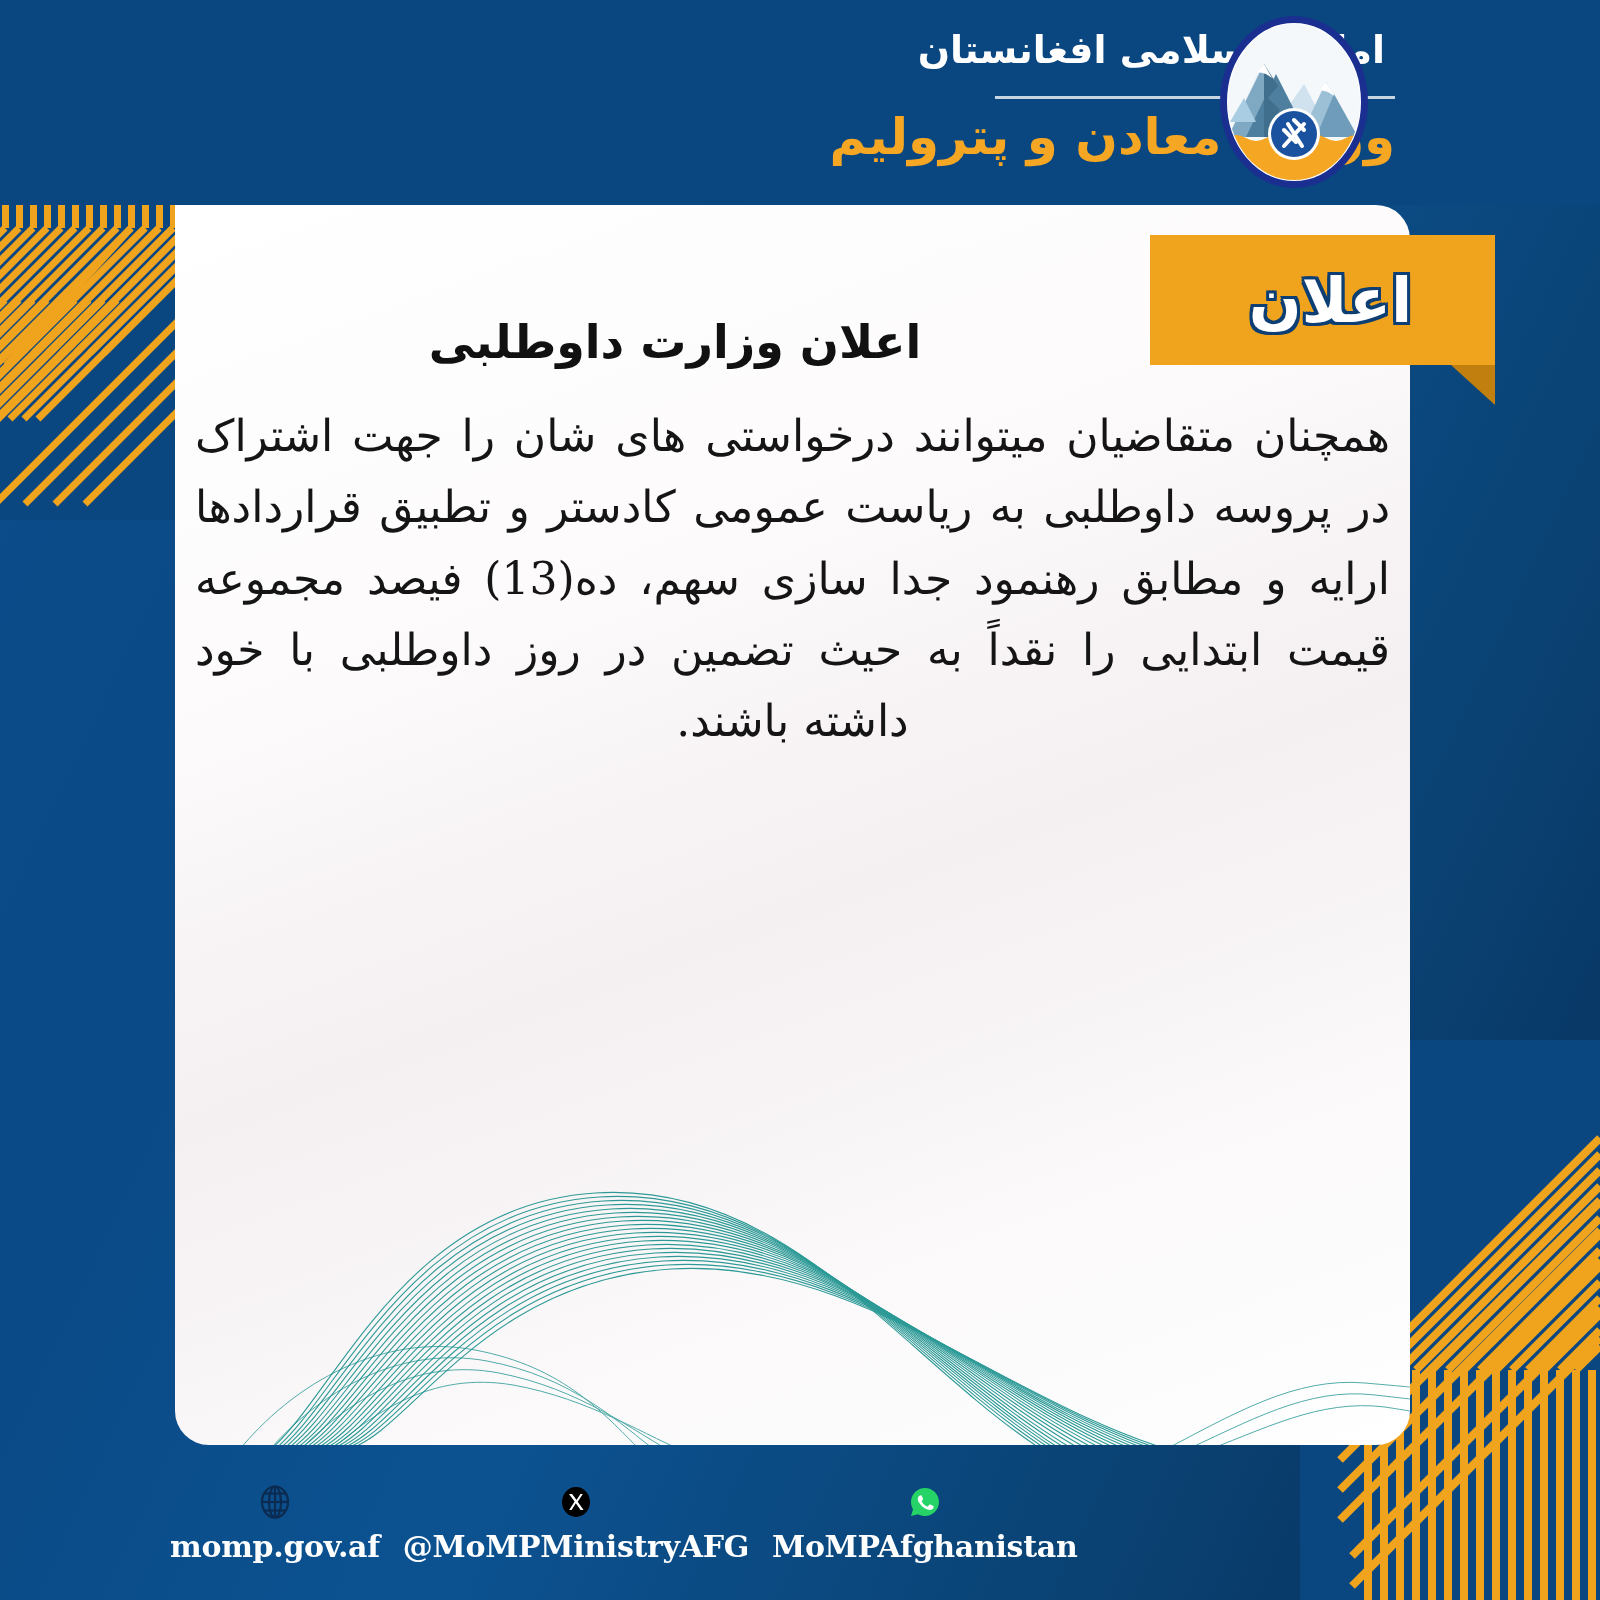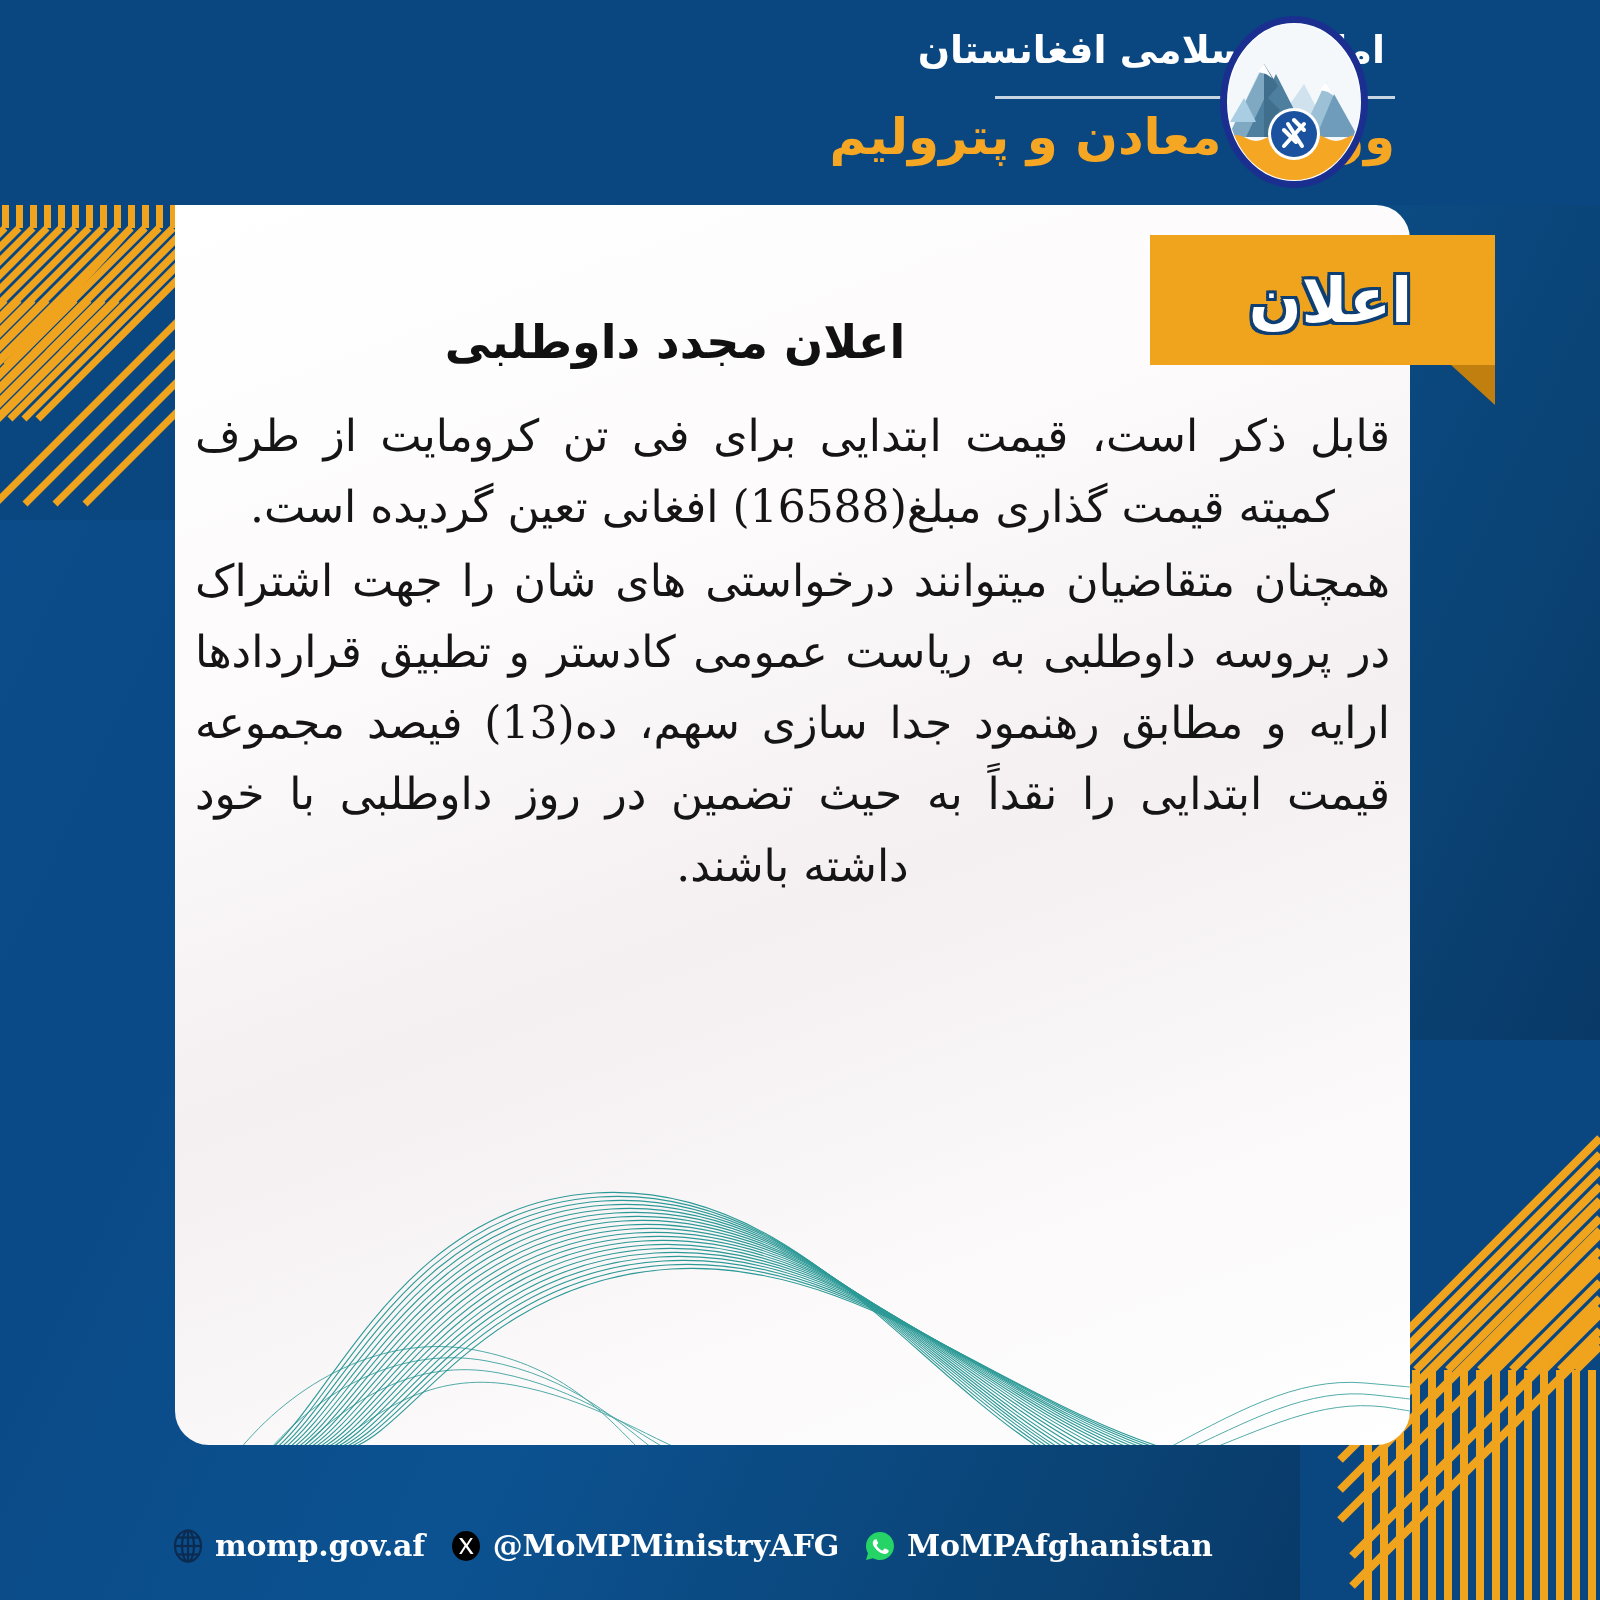--- a/index.html
+++ b/index.html
@@ -198,22 +198,24 @@
     position: absolute;
     left: 170px;
     bottom: 36px;
     display: flex;
     align-items: center;
     direction: ltr;
     gap: 9px;
   }
   .f-item {
     display: flex;
+    align-items: center;
     gap: 9px;
     margin-right: 14px;
+    flex-direction: column;
   }
   .f-label {
     color: #ffffff;
     font-family: "DejaVu Serif", serif;
     font-size: 30px;
     font-weight: 700;
     white-space: nowrap;
     letter-spacing: -0.3px;
   }
   .f-icon { display: block; flex: 0 0 auto; }
@@ -336,24 +338,23 @@
         <line x1="40" y1="450" x2="300" y2="190"></line>
         <line x1="40" y1="480" x2="300" y2="220"></line>
         <line x1="52" y1="516" x2="300" y2="268"></line>
         <line x1="52" y1="546" x2="300" y2="298"></line>
       </g>
     </g>
   </svg>
 
   <div class="card">
 
-    <div class="doc-title">اعلان مجدد داوطلبی</div>
+    <div class="doc-title">اعلان وزارت داوطلبی</div>
 
     <div class="body-text">
-      <p> قابل ذکر است، قیمت ابتدایی برای فی تن کرومایت از طرف کمیته قیمت گذاری مبلغ(16588) افغانی تعین گردیده است.</p>
       <p>همچنان متقاضیان میتوانند درخواستی های شان را جهت اشتراک در پروسه داوطلبی به ریاست عمومی کادستر و تطبیق قراردادها ارایه و مطابق رهنمود جدا سازی سهم، ده(13) فیصد مجموعه قیمت ابتدایی را نقداً به حیث تضمین در روز داوطلبی با خود داشته باشند.</p>
     </div>
 
     <svg class="card-wave" viewBox="0 0 1235 310" preserveAspectRatio="none">
       <g fill="none" stroke="#17908c" stroke-width="1.1" opacity="0.9">
         <path d="M 95 305 C 160 250 230 60 420 48 C 610 36 720 205 860 300"></path>
         <path d="M 99 305 C 164 252 234 64 424 52 C 614 40 726 208 868 302"></path>
         <path d="M 103 305 C 168 254 238 68 428 56 C 618 44 732 211 876 304"></path>
         <path d="M 107 305 C 172 256 242 72 432 60 C 622 48 738 214 884 306"></path>
         <path d="M 111 305 C 176 258 246 76 436 64 C 626 52 744 217 892 308"></path>

